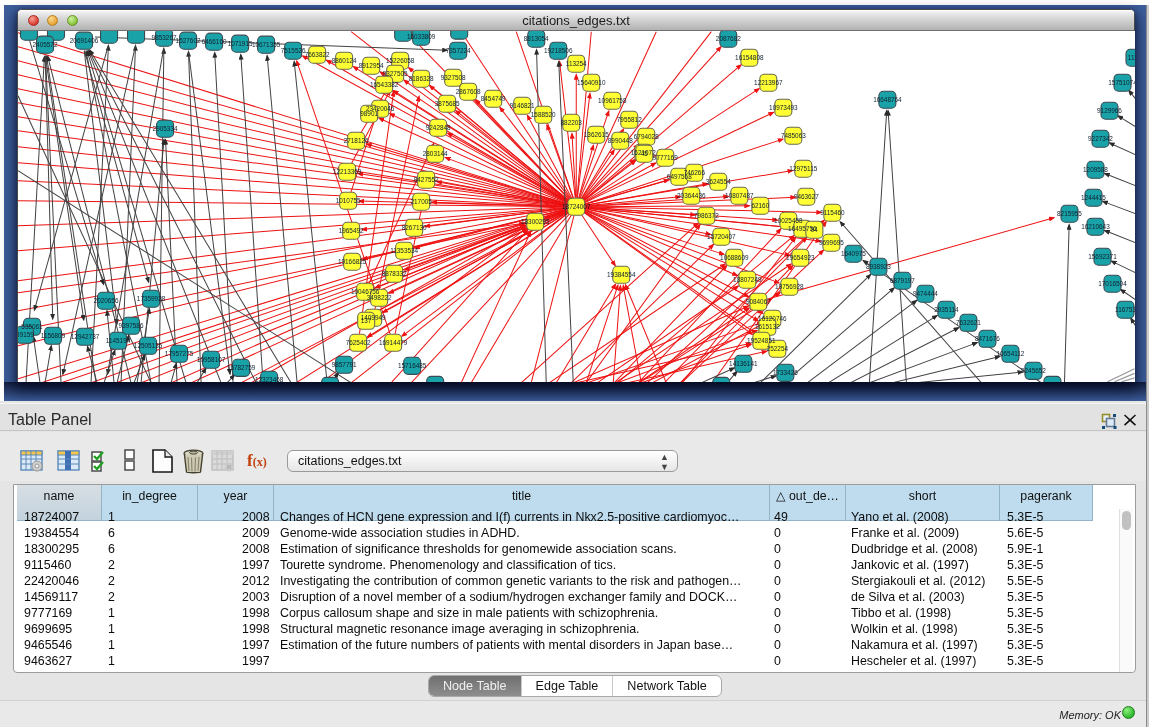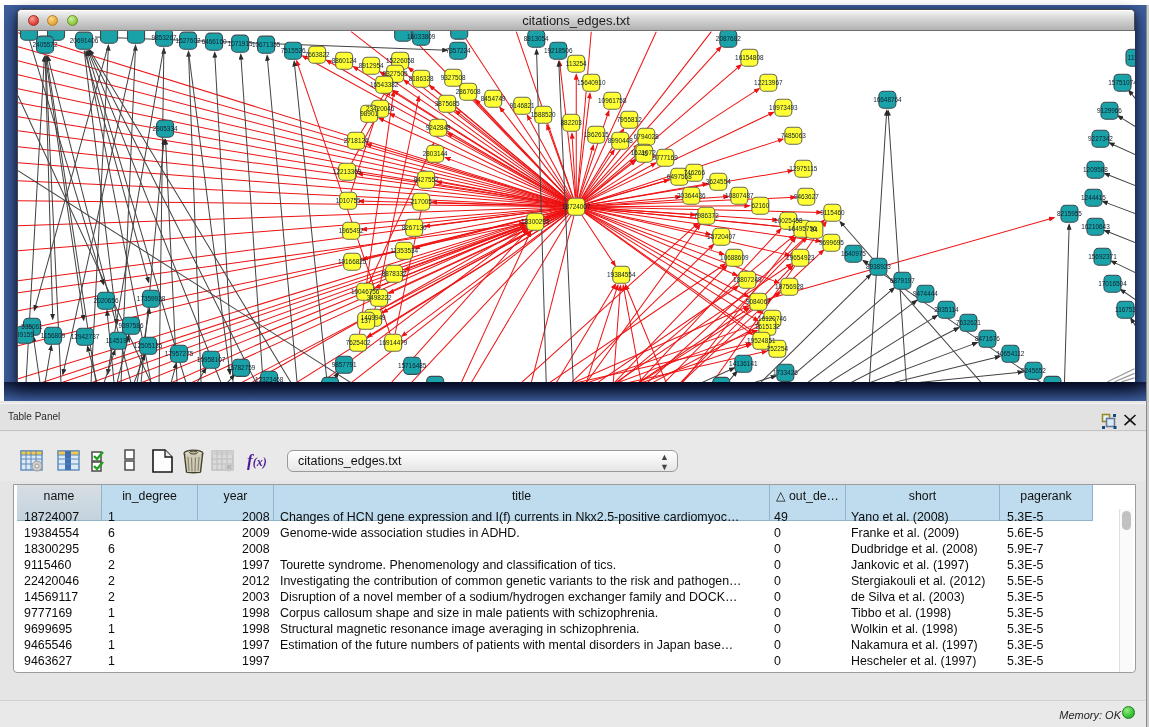--- a/index.html
+++ b/index.html
@@ -11,21 +11,21 @@
   border:1px solid #4a4a4a; border-radius:5px 5px 0 0; background:#fff;
   box-shadow:0 7px 15px 2px rgba(3,8,30,0.65), 0 2px 6px rgba(3,8,30,0.5); }
 #titlebar { position:absolute; left:0; top:0; width:100%; height:21px;
   border-radius:4px 4px 0 0; background:linear-gradient(#f8f8f8, #d8d8d8 40%, #b2b2b2);
   border-bottom:1px solid #6f6f6f; box-shadow:inset 0 1px 0 #fdfdfd; }
 #titlebar .tl { position:absolute; top:4.5px; width:11px; height:11px; border-radius:50%; }
 #title { position:absolute; top:3px; left:0; width:100%; text-align:center; font-size:13px; color:#1c1c1c; }
 #canvas { position:absolute; left:0; top:21px; width:1117px; height:351px; background:#fff; overflow:hidden; }
 #panel { position:absolute; left:0; top:401px; width:1149px; height:326px; background:#e5e5e5; }
 #phead { position:absolute; left:0; top:2px; width:1149px; height:28px; background:#e2e2e2; border-top:1px solid #f5f5f5; border-bottom:1px solid #c4c4c4; }
-#phead .t { position:absolute; left:8px; top:7px; font-size:10px; color:#2a2a2a; }
+#phead .t { position:absolute; left:8px; top:7px; font-size:16px; color:#2a2a2a; }
 #toolbar { position:absolute; left:0; top:31px; width:1149px; height:49px; background:#e9e9e9; }
 #combo { position:absolute; left:287px; top:18px; width:391px; height:22px; border:1px solid #9a9a9a; border-radius:6px;
   background:linear-gradient(#ffffff,#e6e6e6); font-size:12.5px; color:#111; line-height:20px; padding-left:10px; }
 #combo .arr { position:absolute; right:8px; top:1px; font-size:9px; color:#444; line-height:10px; }
 #tbl { position:absolute; left:13px; top:83px; width:1123px; height:189px; background:#fff; border:1px solid #9c9c9c; border-radius:0 0 4px 4px; overflow:hidden; }
 #thead { position:absolute; left:0; top:0; height:23px; width:1121px; }
 #thead span { position:absolute; top:0; height:36px; background:#bedcee; border-right:1px solid #92b4c8; border-bottom:1px solid #92b4c8;
   text-align:center; font-size:12.3px; color:#111; line-height:23px; display:inline-block; }
 #tbody { position:absolute; left:0; top:24px; width:1080px; }
 .trow { position:relative; height:16px; font-size:12.4px; color:#0c0c0c; white-space:nowrap; }
@@ -614,21 +614,21 @@
       <path d="M2.5,6 L4.5,23 C4.5,24 18.5,24 18.5,23 L20.5,6" fill="#cfcbb4" stroke="#44402e" stroke-width="1.4"></path>
       <path d="M6,8 L7,22 M9.5,8.5 L10,22.5 M13.5,8.5 L13,22.5 M17,8 L16,22" stroke="#8a8570" stroke-width="1.2"></path>
     </svg>
     <svg class="icon" style="left:211px;" width="24" height="24" viewBox="0 0 24 24" opacity="0.55">
       <rect x="1" y="2" width="21" height="19" fill="#cfcfcf" stroke="#9a9a9a" stroke-width="1.4"></rect>
       <rect x="1" y="2" width="21" height="4" fill="#bdbdbd"></rect>
       <path d="M6,2 V21 M11,2 V21 M16,2 V21 M1,10 H22 M1,15 H22" stroke="#9a9a9a" stroke-width="1"></path>
       <circle cx="18" cy="18" r="4.5" fill="#b3b3b3"></circle>
         <path d="M16,16 l4,4 M20,16 l-4,4" stroke="#888" stroke-width="1.4"></path>
     </svg>
-    <div class="icon" style="left:247px; top:19px; font-family:'Liberation Serif',serif; font-style:italic; font-weight:bold; font-size:17px; color:#4c1d95;">f<span style="font-size:12px;">(x)</span></div>
+    <div class="icon" style="left:247px; top:19px; font-family:'Liberation Serif',serif; font-weight:bold; font-size:17px; color:#c2410c;">f<span style="font-size:12px;">(x)</span></div>
     <div id="combo">citations_edges.txt<div class="arr">▲<br>▼</div></div>
   </div>
   <div id="tbl">
     <div id="thead">
       <span style="left:3px; width:85px; background:linear-gradient(#d7dee3,#c3d3de);">name</span>
       <span style="left:88px; width:96px;">in_degree</span>
       <span style="left:184px; width:76px;">year</span>
       <span style="left:260px; width:496px;">title</span>
       <span style="left:756px; width:76px;">△ out_de…</span>
       <span style="left:832px; width:154px;">short</span>
@@ -650,23 +650,24 @@
           <span class="c2">2009</span>
           <span class="c3">Genome-wide association studies in ADHD.</span>
           <span class="c4">0</span>
           <span class="c5">Franke et al. (2009)</span>
           <span class="c6">5.6E-5</span>
         </div>
 <div class="trow">
           <span class="c0">18300295</span>
           <span class="c1">6</span>
           <span class="c2">2008</span>
+          <span class="c3">Estimation of significance thresholds for genomewide association scans.</span>
           <span class="c4">0</span>
           <span class="c5">Dudbridge et al. (2008)</span>
-          <span class="c6">5.9E-7</span>
+          <span class="c6">5.9E-1</span>
         </div>
 <div class="trow">
           <span class="c0">9115460</span>
           <span class="c1">2</span>
           <span class="c2">1997</span>
           <span class="c3">Tourette syndrome. Phenomenology and classification of tics.</span>
           <span class="c4">0</span>
           <span class="c5">Jankovic et al. (1997)</span>
           <span class="c6">5.3E-5</span>
         </div>
@@ -720,18 +721,23 @@
           <span class="c1">1</span>
           <span class="c2">1997</span>
           <span class="c4">0</span>
           <span class="c5">Hescheler et al. (1997)</span>
           <span class="c6">5.3E-5</span>
         </div>
     </div>
     <div id="vsb">
         <div class="th"></div>
       </div>
+  </div>
+  <div id="tabs">
+    <div class="sel">Node Table</div>
+      <div>Edge Table</div>
+      <div style="border-right:none;">Network Table</div>
   </div>
   <div style="position:absolute; left:0; top:299px; width:1149px; height:1px; background:#d2d2d2;"></div>
   <div style="position:absolute; left:0; top:300px; width:1149px; height:26px; background:#e9e9e9;"></div>
   <div id="mem">Memory: OK</div>
     <div id="memdot"></div>
 </div>
 
 </body></html>

